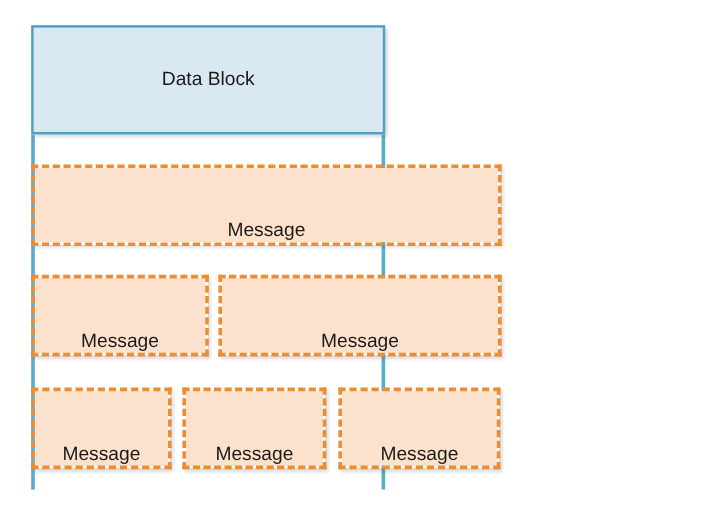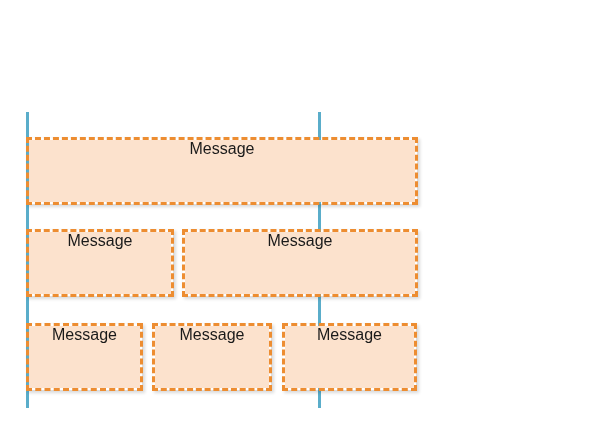--- a/index.html
+++ b/index.html
@@ -47,21 +47,21 @@
   }
   .msg {
     position: absolute;
     height: 68px;
     box-sizing: border-box;
     background: #fce2cd;
     background-clip: padding-box; 
     border: 3px dashed #ed8d31;
     box-shadow: 2px 2px 3px rgba(0,0,0,0.15);
     display: flex;
-    align-items: flex-start;
+    align-items: flex-end;
     justify-content: center;
     font-size: 16px;
     z-index: 2;
   }
   .m-r1   { left: 26px;  top: 137px; width: 392px; }
   .m-r2a  { left: 26px;  top: 229px; width: 148px; }
   .m-r2b  { left: 182px; top: 229px; width: 236px; }
   .m-r3a  { left: 26px;  top: 323px; width: 117px; }
   .m-r3b  { left: 152px; top: 323px; width: 120px; }
   .m-r3c  { left: 282px; top: 323px; width: 135px; }
@@ -71,20 +71,23 @@
   }
 </style>
 </head>
 <body>
 
 <div class="canvas">
 
   <div class="lifeline left"></div>
   <div class="lifeline right"></div>
 
+  <div class="data-block">
+    <span class="label">Data Block</span>
+  </div>
 
   <div class="msg m-r1">
     <span class="label">Message</span>
   </div>
 
   <div class="msg m-r2a">
     <span class="label">Message</span>
   </div>
   <div class="msg m-r2b">
     <span class="label">Message</span>

